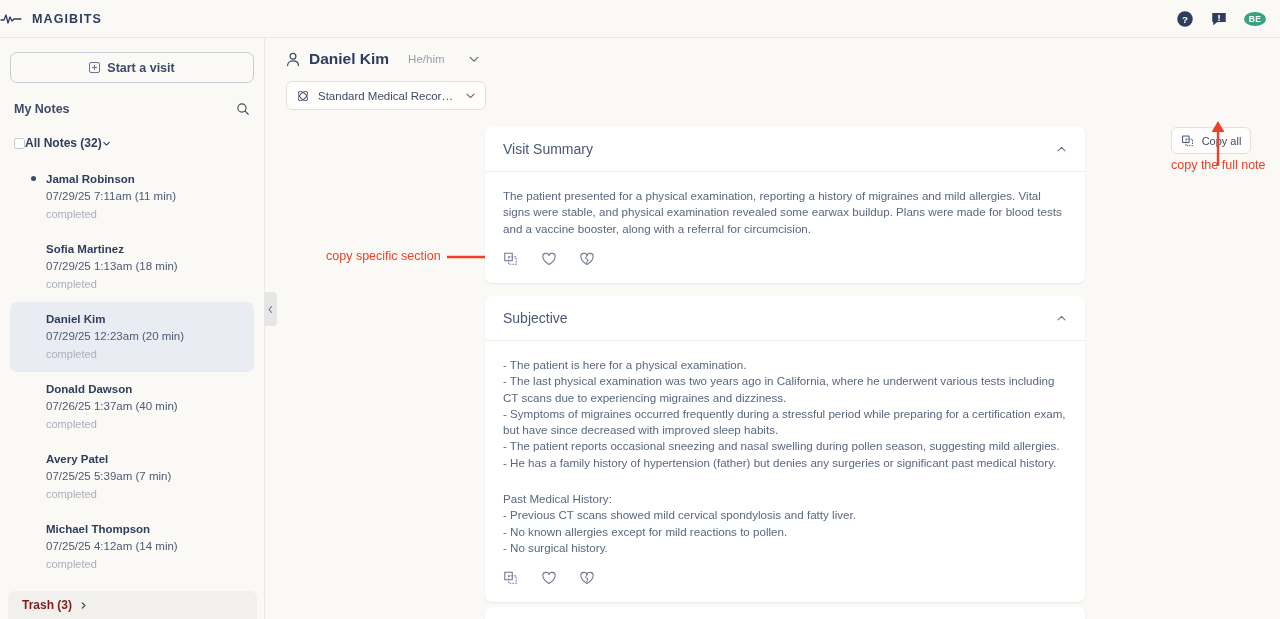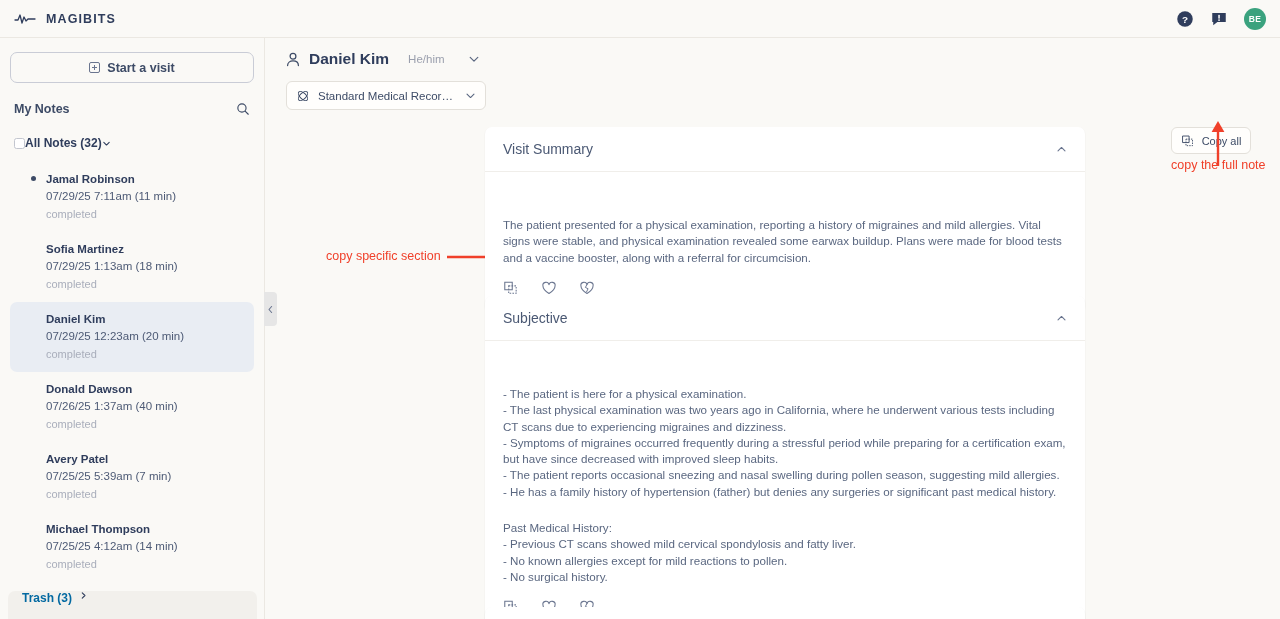--- a/index.html
+++ b/index.html
@@ -12,31 +12,31 @@
   }
   body { position: relative; }
 
   
   .topbar {
     position: absolute; top: 0; left: 0; width: 1280px; height: 38px;
     background: #faf9f6;
     border-bottom: 1px solid #ebe8e2;
     display: flex; align-items: center;
   }
-  .brand { display: flex; align-items: center; gap: 10px; padding-left: 14px; }
+  .brand { display: flex; align-items: center; gap: 10px; }
   .brand-logo { width: 22px; height: 14px; display: block; }
   .brand-name {
     font-size: 12.5px; font-weight: 700; letter-spacing: 1.1px; color: #2f3d5c;
   }
   .topbar-right {
     margin-left: auto; display: flex; align-items: center; gap: 16px; padding-right: 14px;
   }
   .ic-btn { width: 18px; height: 18px; display: block; cursor: pointer; }
   .avatar {
-    width: 22px; height: 22px; border-radius: 50%;
+    width: 22px; height: 14px; border-radius: 50%;
     background: #3aa27e; color: #ffffff;
     font-size: 8.5px; font-weight: 700; letter-spacing: .4px;
     display: flex; align-items: center; justify-content: center;
     cursor: pointer;
   }
 
   
   .sidebar {
     position: absolute; top: 38px; left: 0; width: 265px; height: 581px;
     background: #faf9f6;
@@ -87,22 +87,22 @@
     position: absolute; left: 21px; top: 14px;
     width: 5px; height: 5px; border-radius: 50%; background: #3d4b66;
   }
   .note-name { font-size: 11.5px; font-weight: 700; color: #2f3d5c; line-height: 16px; }
   .note-meta { font-size: 11.5px; color: #4d5a75; line-height: 18px; }
   .note-status { font-size: 11px; color: #a9aebb; line-height: 18px; }
 
   .trash-row {
     position: absolute; left: 8px; bottom: 0; width: 249px; height: 28px;
     background: #f2f0ec; border-radius: 7px 7px 0 0;
-    display: flex; gap: 7px; padding-left: 14px;
-    font-size: 12px; font-weight: 700; color: #0369a1; cursor: pointer;
+    display: flex; align-items: center; gap: 7px; padding-left: 14px;
+    font-size: 12px; font-weight: 700; color: #7f1d1d; cursor: pointer;
   }
 
   .collapse-handle {
     position: absolute; left: 264px; top: 292px;
     width: 13px; height: 34px; background: #e6e6e6;
     border-radius: 0 4px 4px 0;
     display: flex; align-items: center; justify-content: center;
     cursor: pointer; z-index: 5;
   }
 
@@ -147,21 +147,21 @@
     box-shadow: 0 1px 2px rgba(20,20,40,.07);
   }
   .card-head {
     height: 45px; display: flex; align-items: center;
     padding: 0 18px; border-bottom: 1px solid #f0eeea;
   }
   .card-title { font-size: 14px; color: #4a5873; }
   .card-chev { margin-left: auto; width: 11px; height: 11px; cursor: pointer; }
   .card-body { padding: 16px 18px 0 18px; }
   .card-body p {
-    font-size: 11.6px; line-height: 16.3px; color: #5a6780; margin-top: 29px;
+    font-size: 11.6px; line-height: 16.3px; color: #5a6780;
   }
   .actions { display: flex; align-items: center; gap: 22px; padding: 14px 18px 16px 18px; }
   .act-ic { width: 16px; height: 16px; cursor: pointer; display: block; }
 </style>
 </head>
 <body>
 
 <div class="topbar">
   <div class="brand">
     <svg class="brand-logo" viewBox="0 0 22 14">

